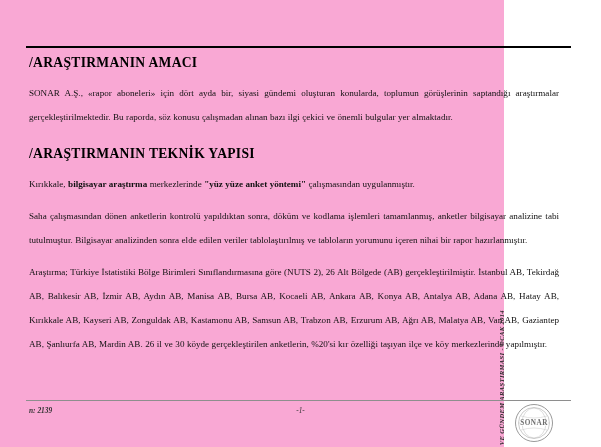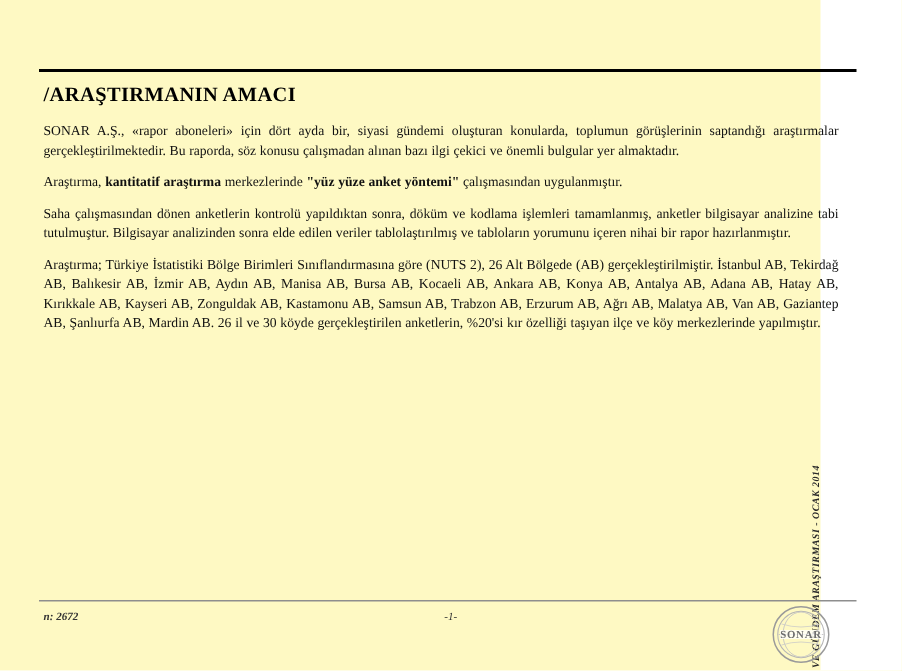--- a/index.html
+++ b/index.html
@@ -9,23 +9,23 @@
   }
   body {
     width: 601px;
     height: 447px;
     overflow: hidden;
     font-family: "Liberation Serif", "DejaVu Serif", serif;
     color: #1a1a1a;
   }
   .page {
     position: relative;
-    width: 547px;
+    width: 504px;
     height: 447px;
-    background: #fef9c3;
+    background: #f9a8d4;
     box-sizing: border-box;
   }
   .header-rule {
     position: absolute;
     left: 26px;
     top: 46px;
     width: 545px;
     height: 2px;
     background: #000000;
   }
@@ -42,21 +42,21 @@
     letter-spacing: 0.3px;
     margin: 0 0 10px 0;
     padding: 0;
     color: #000000;
   }
   h2.section-title.second {
     margin-top: 17px;
   }
   p.para {
     font-size: 9.1px;
-    line-height: 13px;
+    line-height: 24px;
     text-align: justify;
     margin: 0 0 0 0;
     padding: 0;
     color: #111111;
     word-spacing: 0.2px;
   }
   p.para + p.para {
     margin-top: 8px;
   }
   .b { font-weight: bold; }
@@ -116,35 +116,36 @@
 <div class="page">
 
   <div class="header-rule"></div>
 
   <div class="content">
 
     <h2 class="section-title">/ARAŞTIRMANIN AMACI</h2>
 
     <p class="para">SONAR A.Ş., «rapor aboneleri» için dört ayda bir, siyasi gündemi oluşturan konularda, toplumun görüşlerinin saptandığı araştırmalar gerçekleştirilmektedir. Bu raporda, söz konusu çalışmadan alınan  bazı ilgi çekici ve önemli bulgular yer almaktadır.</p>
 
+    <h2 class="section-title second">/ARAŞTIRMANIN TEKNİK YAPISI</h2>
 
-    <p class="para"><span>Araştırma, </span><span class="b">kantitatif araştırma</span><span> merkezlerinde </span><span class="b">"yüz yüze anket yöntemi"</span><span> çalışmasından uygulanmıştır.</span></p>
+    <p class="para"><span>Kırıkkale, </span><span class="b">bilgisayar araştırma</span><span> merkezlerinde </span><span class="b">"yüz yüze anket yöntemi"</span><span> çalışmasından uygulanmıştır.</span></p>
 
 
     <p class="para">Saha çalışmasından dönen anketlerin kontrolü yapıldıktan sonra, döküm ve kodlama işlemleri tamamlanmış, anketler bilgisayar analizine tabi tutulmuştur. Bilgisayar analizinden sonra elde edilen veriler tablolaştırılmış ve tabloların yorumunu içeren nihai bir rapor hazırlanmıştır.</p>
 
     <p class="para">Araştırma; Türkiye İstatistiki Bölge Birimleri Sınıflandırmasına göre (NUTS 2), 26 Alt Bölgede (AB) gerçekleştirilmiştir. İstanbul AB, Tekirdağ AB, Balıkesir AB, İzmir AB, Aydın AB, Manisa AB, Bursa AB, Kocaeli AB, Ankara AB, Konya AB, Antalya AB, Adana AB, Hatay AB, Kırıkkale AB, Kayseri AB, Zonguldak AB, Kastamonu AB, Samsun AB,  Trabzon AB, Erzurum AB, Ağrı AB, Malatya AB, Van AB, Gaziantep AB, Şanlıurfa AB, Mardin AB. 26 il ve 30 köyde gerçekleştirilen anketlerin, %20'si kır özelliği taşıyan ilçe ve köy merkezlerinde yapılmıştır.</p>
 
   </div>
 
   <div class="vertical-title">SİYASİ EĞİLİMLER VE GÜNDEM ARAŞTIRMASI - OCAK 2014</div>
 
   <div class="footer-rule"></div>
 
-  <div class="footer-left">n: 2672</div>
+  <div class="footer-left">n: 2139</div>
 
   <div class="footer-center">-1-</div>
 
   <div class="logo">
     <svg viewBox="0 0 44 44" width="44" height="44" aria-hidden="true">
       <circle cx="22" cy="22" r="18.5" fill="none" stroke="#9a9a9a" stroke-width="1"></circle>
       <circle cx="22" cy="22" r="15.5" fill="none" stroke="#b5b5b5" stroke-width="0.7"></circle>
       <ellipse cx="22" cy="22" rx="12" ry="15" fill="none" stroke="#c4c4c4" stroke-width="0.6"></ellipse>
       <line x1="7" y1="22" x2="37" y2="22" stroke="#c4c4c4" stroke-width="0.6"></line>
       <path d="M9 15 Q22 19 35 15" fill="none" stroke="#c8c8c8" stroke-width="0.5"></path>

